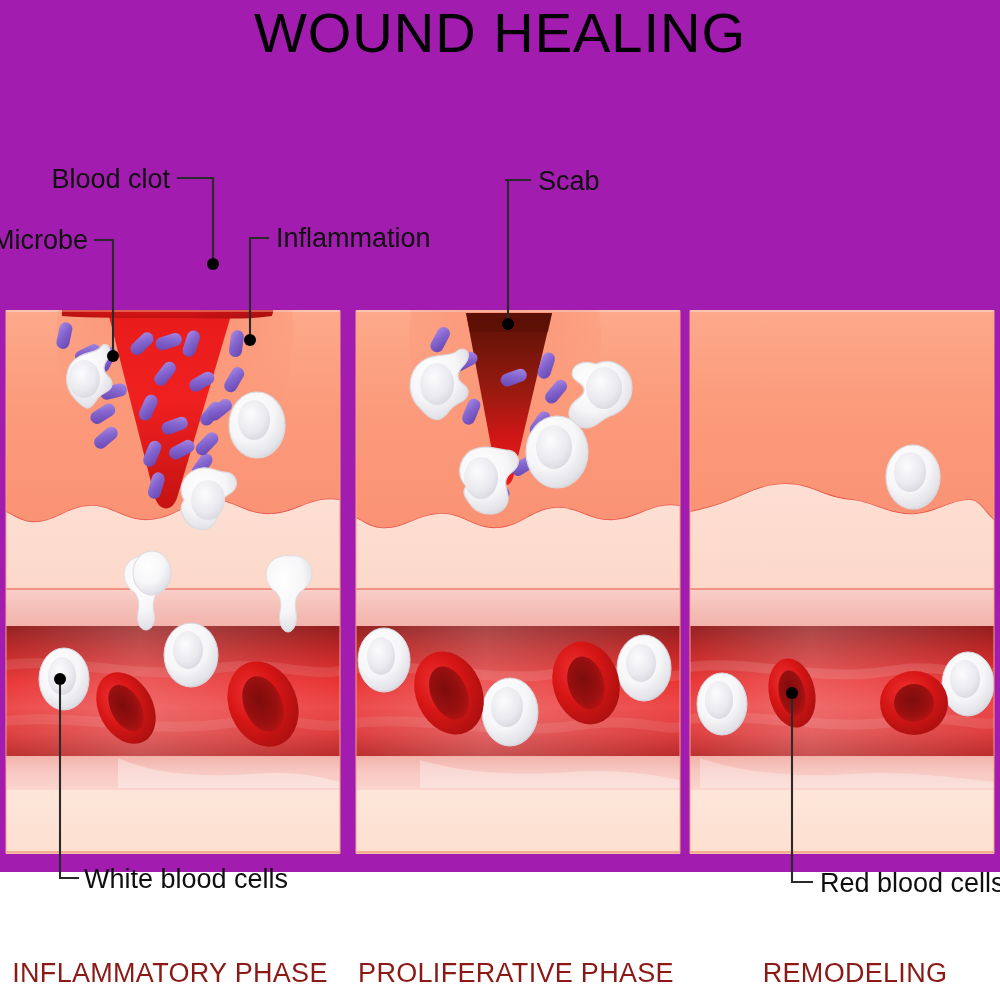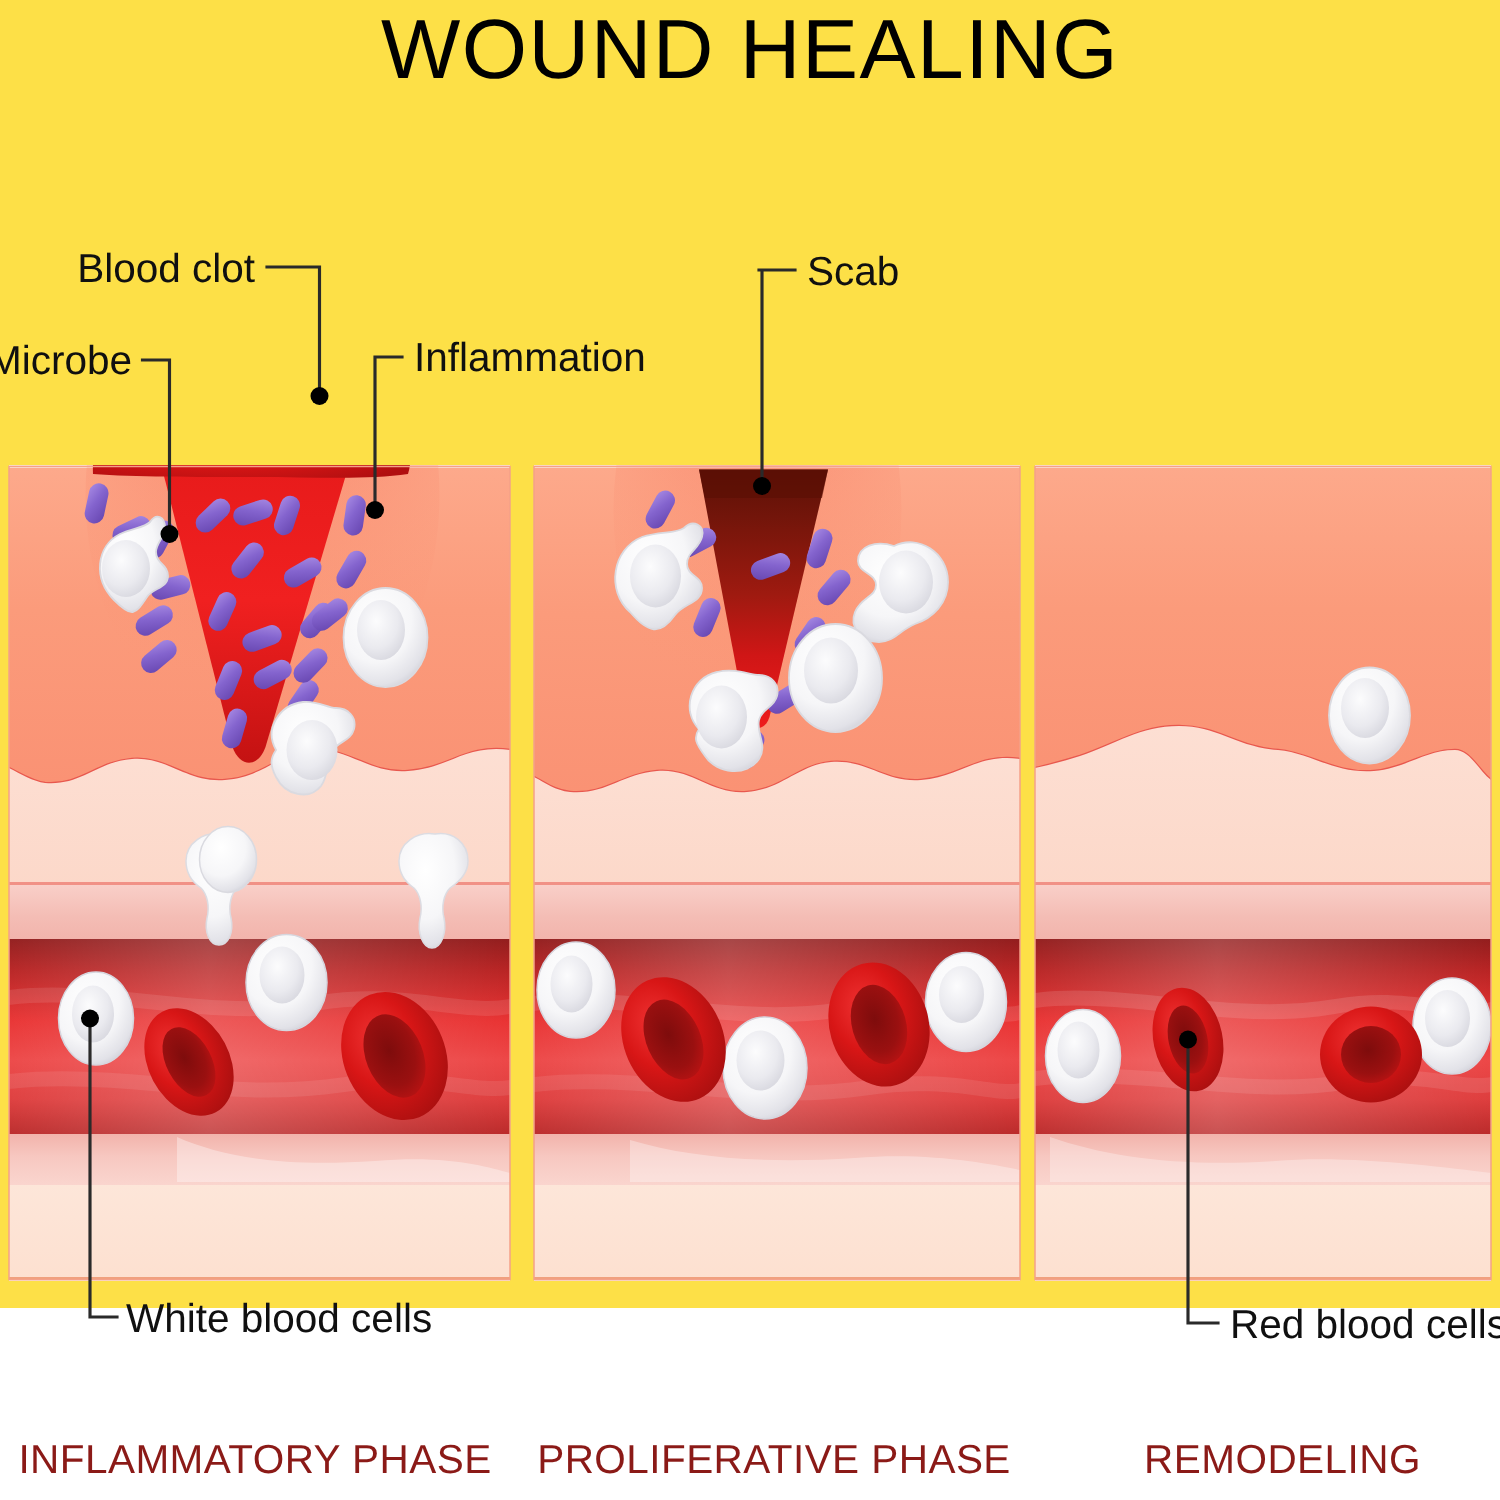--- a/index.html
+++ b/index.html
@@ -11,21 +11,21 @@
     width: 1000px;
     height: 1000px;
     font-family: "Liberation Sans", sans-serif;
     overflow: hidden;
     position: relative;
   }
   #stage {
     position: relative;
     width: 1000px;
     height: 872px;
-    background: #fde047;
+    background: #a21caf;
   }
   svg#figure {
     display: block;
     width: 1000px;
     height: 1000px;
   }
   .title-text {
     font-family: "Liberation Sans", sans-serif;
     font-size: 56px;
     fill: #000000;

